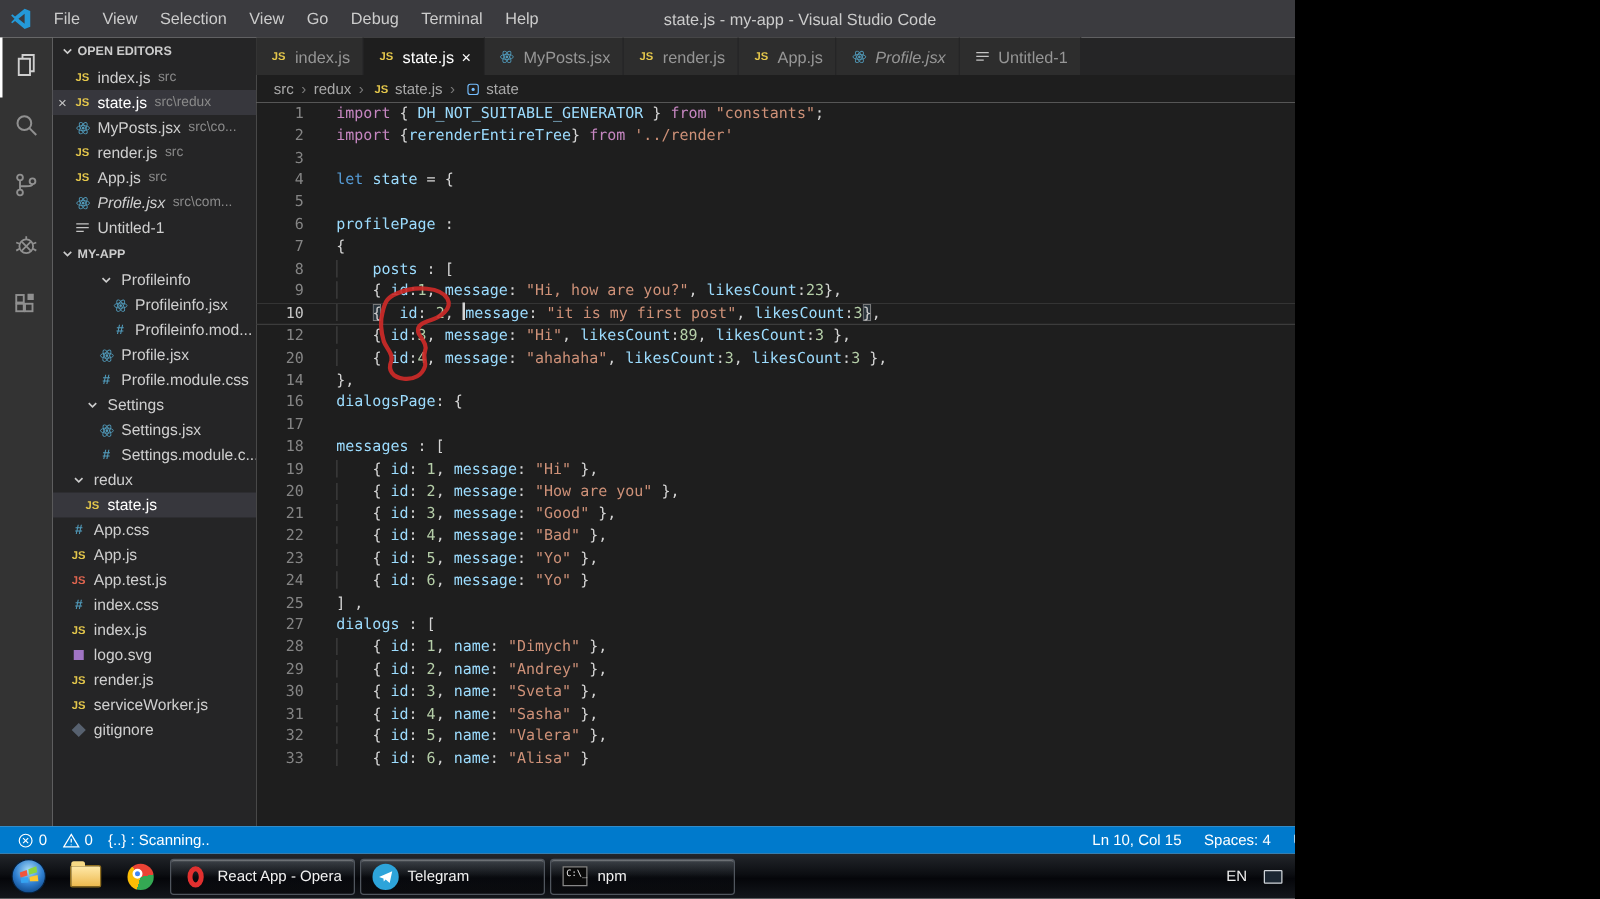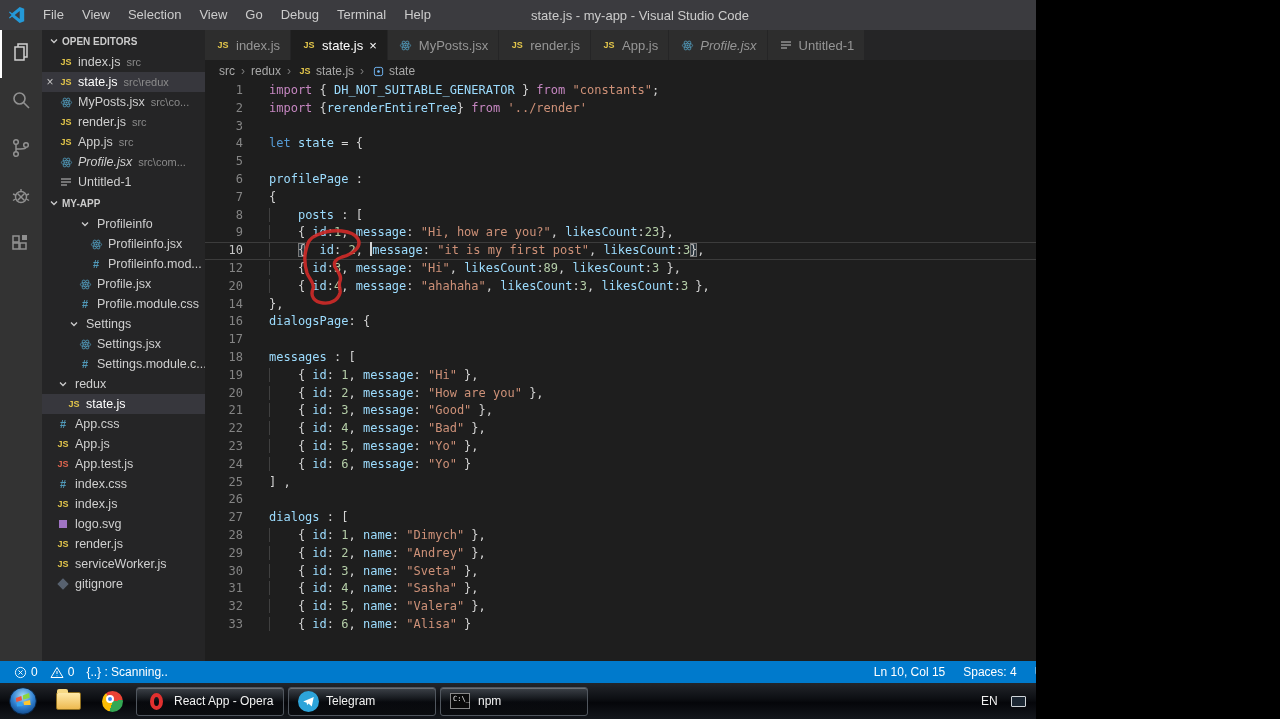--- a/index.html
+++ b/index.html
@@ -646,24 +646,20 @@
           <span class="gut">23</span>
           <span class="codetx"><span class="tk i">    </span><span class="tk p">{ </span><span class="tk v">id</span><span class="tk p">: </span><span class="tk n">5</span><span class="tk p">, </span><span class="tk v">message</span><span class="tk p">: </span><span class="tk s">"Yo"</span><span class="tk p"> },</span></span>
         </div>
         <div class="row">
           <span class="gut">24</span>
           <span class="codetx"><span class="tk i">    </span><span class="tk p">{ </span><span class="tk v">id</span><span class="tk p">: </span><span class="tk n">6</span><span class="tk p">, </span><span class="tk v">message</span><span class="tk p">: </span><span class="tk s">"Yo"</span><span class="tk p"> }</span></span>
         </div>
         <div class="row">
           <span class="gut">25</span>
           <span class="codetx"><span class="tk p">] ,</span></span>
-        </div>
-        <div class="row">
-          <span class="gut">26</span>
-          <span class="codetx"></span>
         </div>
         <div class="row">
           <span class="gut">27</span>
           <span class="codetx"><span class="tk v">dialogs</span><span class="tk p"> : [</span></span>
         </div>
         <div class="row">
           <span class="gut">28</span>
           <span class="codetx"><span class="tk i">    </span><span class="tk p">{ </span><span class="tk v">id</span><span class="tk p">: </span><span class="tk n">1</span><span class="tk p">, </span><span class="tk v">name</span><span class="tk p">: </span><span class="tk s">"Dimych"</span><span class="tk p"> },</span></span>
         </div>
         <div class="row">

